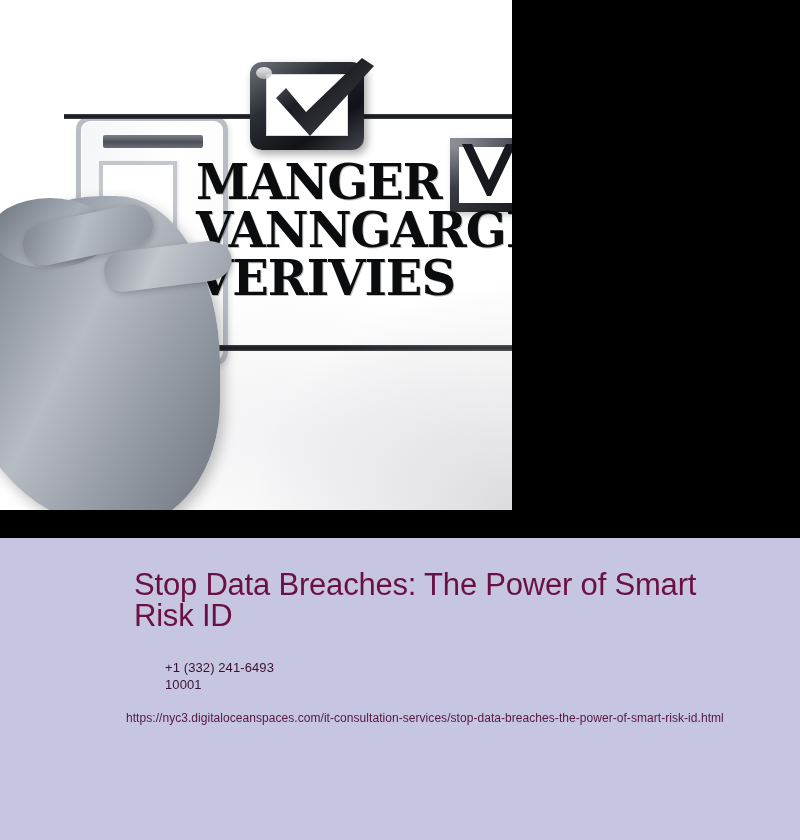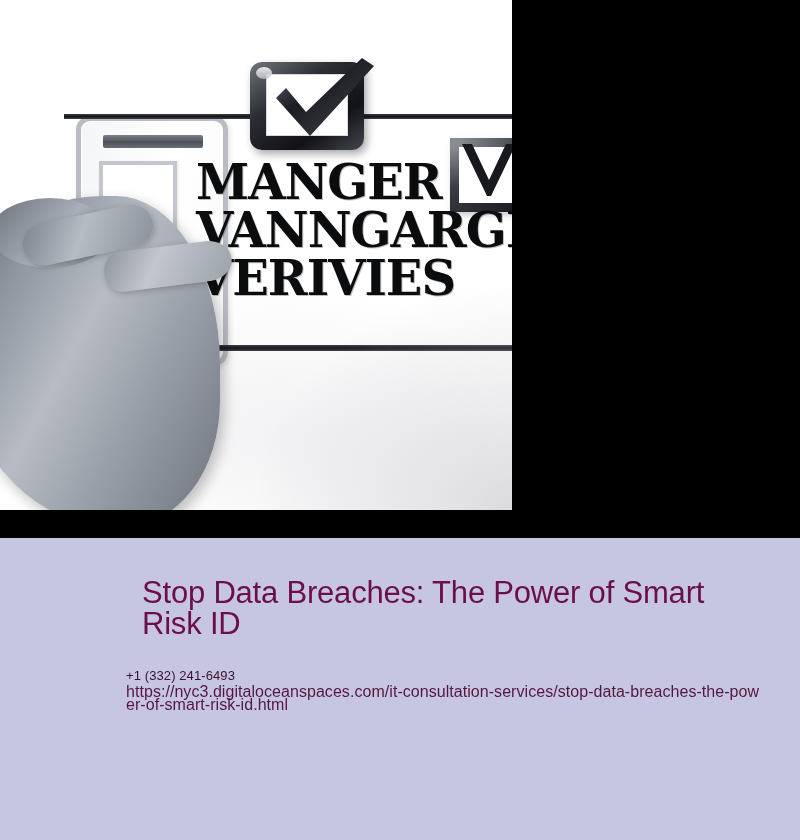--- a/index.html
+++ b/index.html
@@ -276,21 +276,21 @@
   }
 
   .info-inner {
     position: absolute;
     left: 126px;
     top: 23px;
     width: 640px;
   }
 
   .post-title {
-    margin: 16px;
+    margin: 8px;
     font-size: 31px;
     line-height: 31px;
     font-weight: normal;
     color: #6b1046;
     letter-spacing: -.2px;
     max-width: 615px;
   }
 
   .brand-name {
     margin: 15px 0 0 0;
@@ -304,25 +304,26 @@
   .contact-list {
     margin: 28px 0 0 0;
     padding: 0;
     list-style: none;
   }
   .contact-list li {
     font-size: 13px;
     line-height: 17px;
     color: #3b1030;
     letter-spacing: .1px;
+    margin-left: 39px;
   }
 
   .source-url {
-    margin: 1px 0 0 0;
-    font-size: 16px;
+    margin: 19px 0 0 0;
+    font-size: 12px;
     line-height: 13px;
     color: #55173f;
     letter-spacing: .05px;
     word-break: break-all;
   }
 </style>
 </head>
 <body>
 
 <div id="page">
@@ -382,20 +383,21 @@
   </div>
 
   <div class="info-panel">
     <div class="info-inner">
 
       <h1 class="post-title">Stop Data Breaches: The Power of Smart Risk ID</h1>
 
 
       <ul class="contact-list">
         <li>+1 (332) 241-6493</li>
+        <li>10001</li>
       </ul>
 
       <div class="source-url">https://nyc3.digitaloceanspaces.com/it-consultation-services/stop-data-breaches-the-power-of-smart-risk-id.html</div>
 
     </div>
   </div>
 
 </div>
 
 </body></html>

